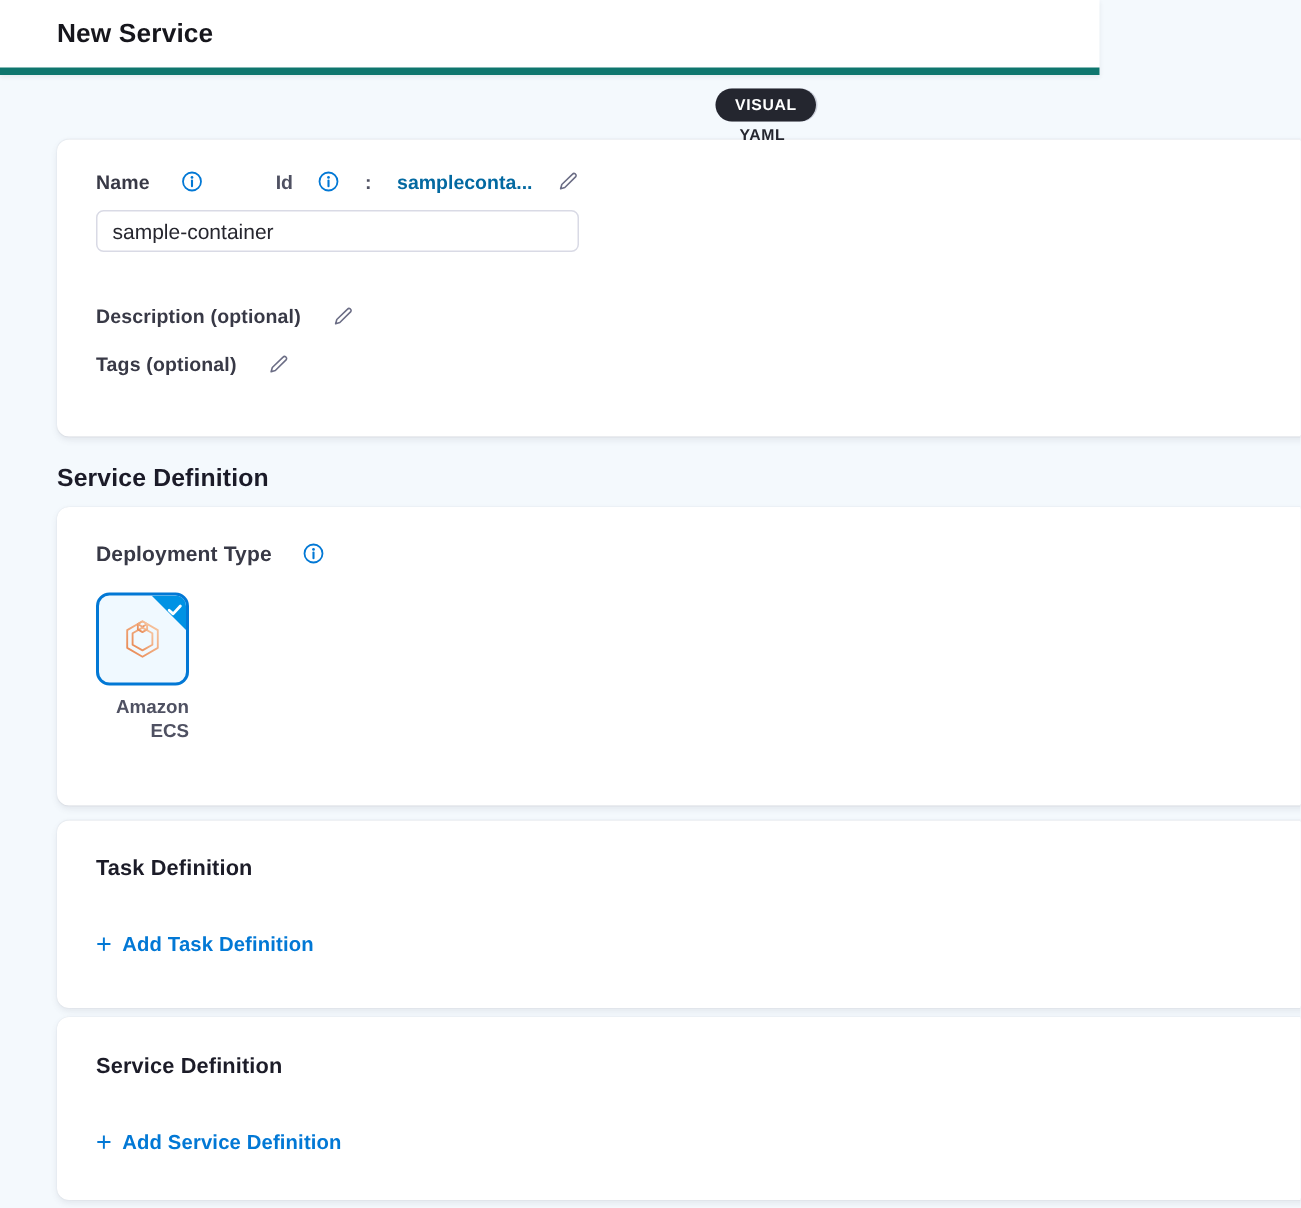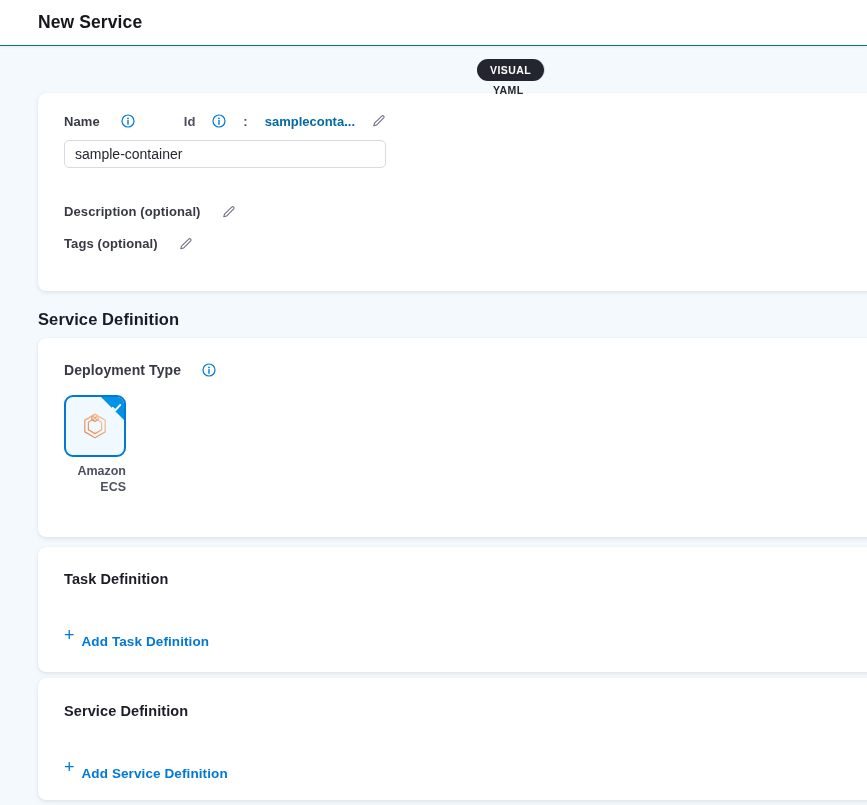--- a/index.html
+++ b/index.html
@@ -6,22 +6,22 @@
   body{
     width:867px;height:805px;overflow:hidden;
     font-family:"Liberation Sans","DejaVu Sans",sans-serif;
     background:#f4f9fd;
     -webkit-font-smoothing:antialiased;
   }
   .screen{position:relative;width:867px;height:805px;overflow:hidden;}
 
   
   .header{
-    position:absolute;left:0;top:0;width:867px;height:45px;
-    background:#ffffff;border-bottom:1px solid #0f766e;
+    position:absolute;left:0;top:0;width:733px;height:45px;
+    background:#ffffff;border-bottom:5px solid #0f766e;
     box-shadow:0 1px 3px rgba(40,41,61,.07);
     z-index:5;
   }
   .header .title{
     position:absolute;left:38px;top:0;line-height:45px;
     font-size:17.5px;font-weight:700;color:#16161c;letter-spacing:.1px;
   }
 
   
   .toggle{
@@ -112,21 +112,21 @@
   }
   .card3 .card-title{top:24px;}
   .card4 .card-title{top:25px;}
   .add-link{
     position:absolute;left:26px;display:inline-flex;align-items:center;gap:7px;
     color:#0278d5;cursor:pointer;
   }
   .card3 .add-link{top:75px;}
   .card4 .add-link{top:76px;}
   .add-link .plus{font-size:18px;font-weight:500;line-height:16px;margin-top:-2px;}
-  .add-link .add-text{font-size:13.5px;font-weight:700;letter-spacing:.1px;margin-top:12px;}
+  .add-link .add-text{font-size:13.5px;font-weight:700;letter-spacing:.1px;}
 </style>
 </head>
 <body>
 
 <div class="screen">
 
   <div class="header">
     <div class="title">New Service</div>
   </div>
 

